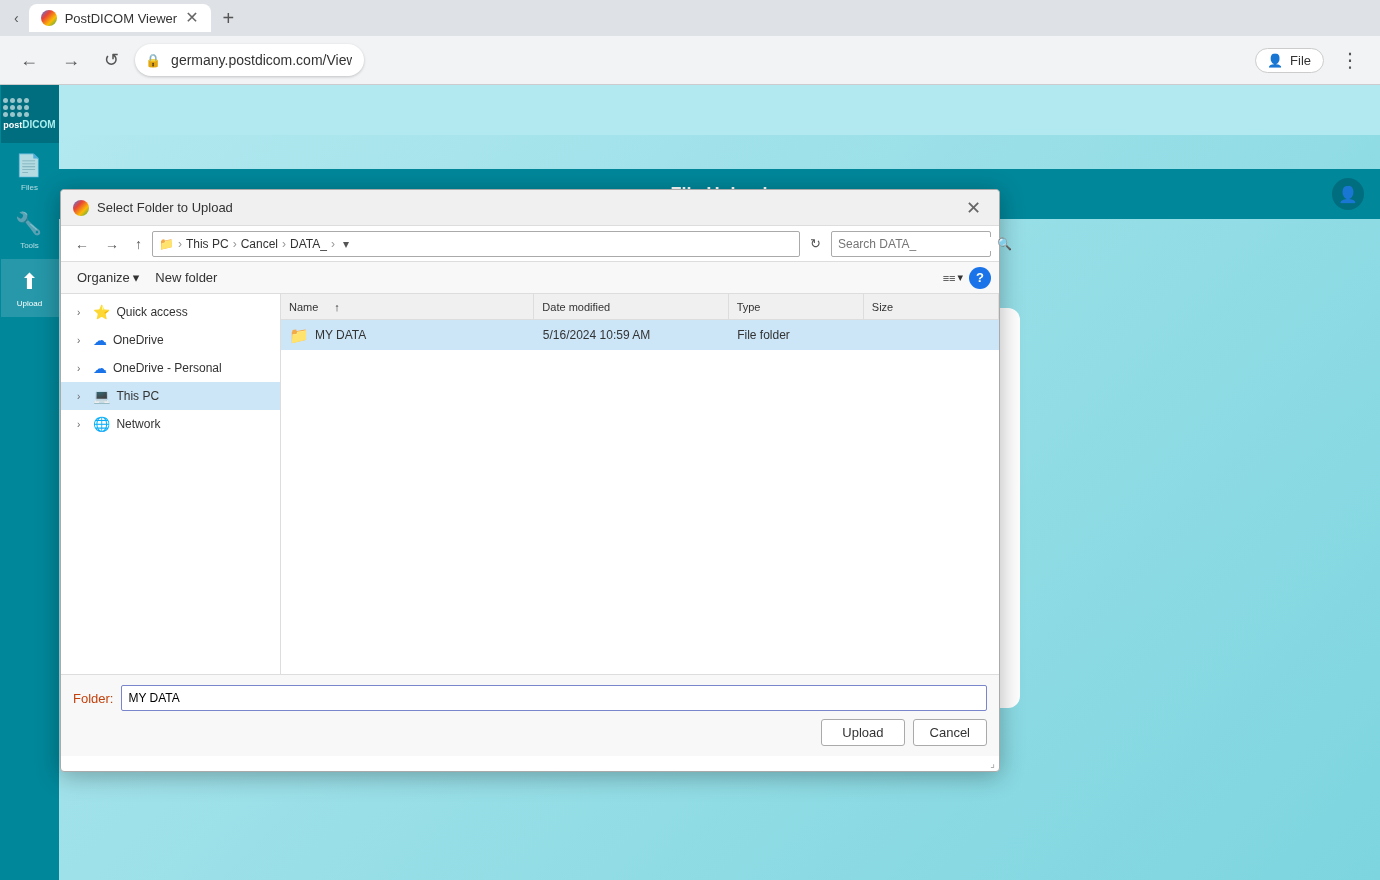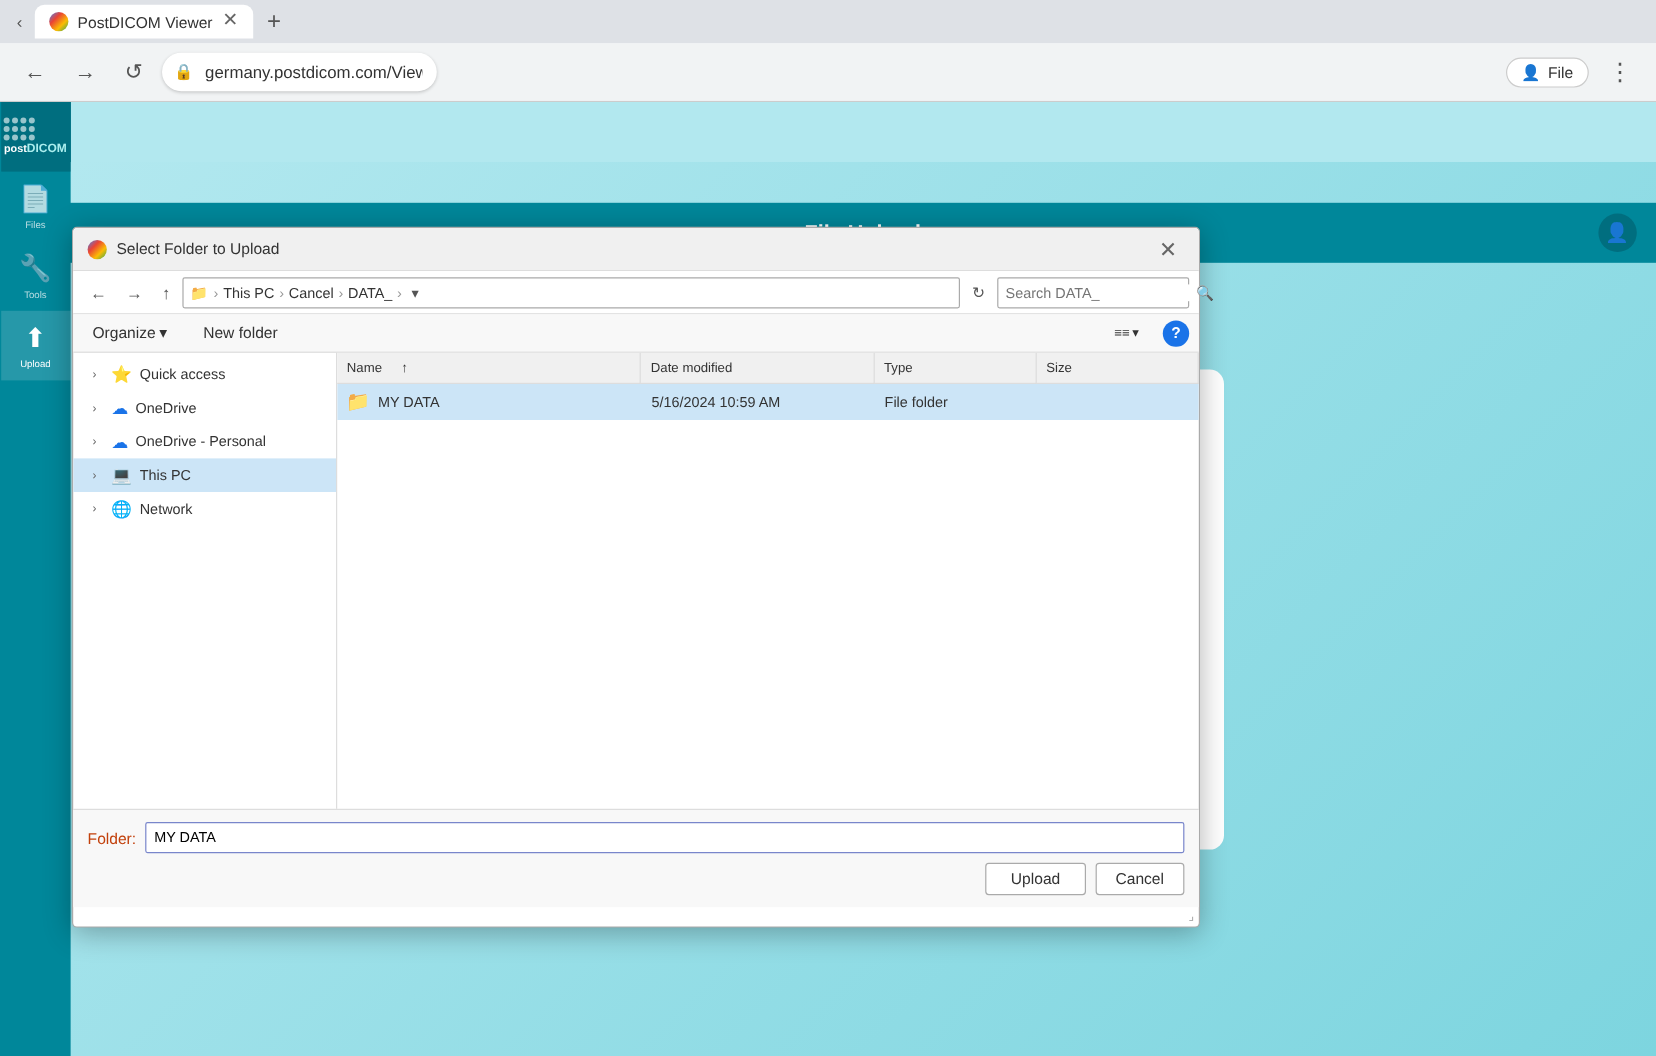--- a/index.html
+++ b/index.html
@@ -53,21 +53,21 @@
     .dialog-nav { display: flex; align-items: center; height: 36px; padding: 0 8px; gap: 4px; border-bottom: 1px solid #ddd; background: white; }
     .dialog-nav-btn { background: none; border: none; cursor: pointer; color: #555; font-size: 14px; padding: 3px 6px; border-radius: 3px; }
     .breadcrumb-bar { display: flex; align-items: center; flex: 1; height: 26px; border: 1px solid #aaa; border-radius: 2px; background: white; padding: 0 6px; gap: 4px; font-size: 12px; color: #333; cursor: pointer; }
     .breadcrumb-dropdown { background: none; border: none; cursor: pointer; font-size: 12px; color: #555; padding: 2px 4px; }
     .breadcrumb-refresh { background: none; border: none; cursor: pointer; font-size: 13px; color: #555; padding: 3px 6px; border-radius: 3px; }
     .search-box { display: flex; align-items: center; height: 26px; border: 1px solid #aaa; border-radius: 2px; background: white; padding: 0 6px; gap: 4px; width: 160px; }
     .search-input { border: none; outline: none; font-size: 12px; flex: 1; }
     .search-icon-btn { background: none; border: none; cursor: pointer; font-size: 12px; color: #555; }
 
     
-    .dialog-toolbar { display: flex; align-items: center; height: 32px; padding: 0 8px; gap: 14px; border-bottom: 1px solid #ddd; background: #f8f8f8; }
+    .dialog-toolbar { display: flex; align-items: center; height: 32px; padding: 0 8px; gap: 0; border-bottom: 1px solid #ddd; background: #f8f8f8; }
     .organize-btn { display: flex; align-items: center; gap: 3px; background: none; border: none; cursor: pointer; font-size: 13px; color: #333; padding: 4px 8px; border-radius: 3px; }
     .new-folder-btn { background: none; border: none; cursor: pointer; font-size: 13px; color: #333; padding: 4px 8px; border-radius: 3px; }
     .view-btn { display: flex; align-items: center; gap: 2px; background: none; border: none; cursor: pointer; font-size: 11px; color: #333; padding: 4px 6px; border-radius: 3px; margin-left: auto; }
     .help-btn { width: 22px; height: 22px; border-radius: 50%; background: #1a73e8; color: white; border: none; cursor: pointer; font-size: 13px; font-weight: bold; display: flex; align-items: center; justify-content: center; }
 
     
     .dialog-body { display: flex; height: 380px; }
     .dialog-sidebar { width: 220px; border-right: 1px solid #ddd; overflow-y: auto; padding: 4px 0; }
     .nav-item { display: flex; align-items: center; height: 28px; padding: 0 8px 0 16px; cursor: pointer; color: #333; font-size: 12px; gap: 6px; }
     .nav-item.selected { background: #cce5f7; }

